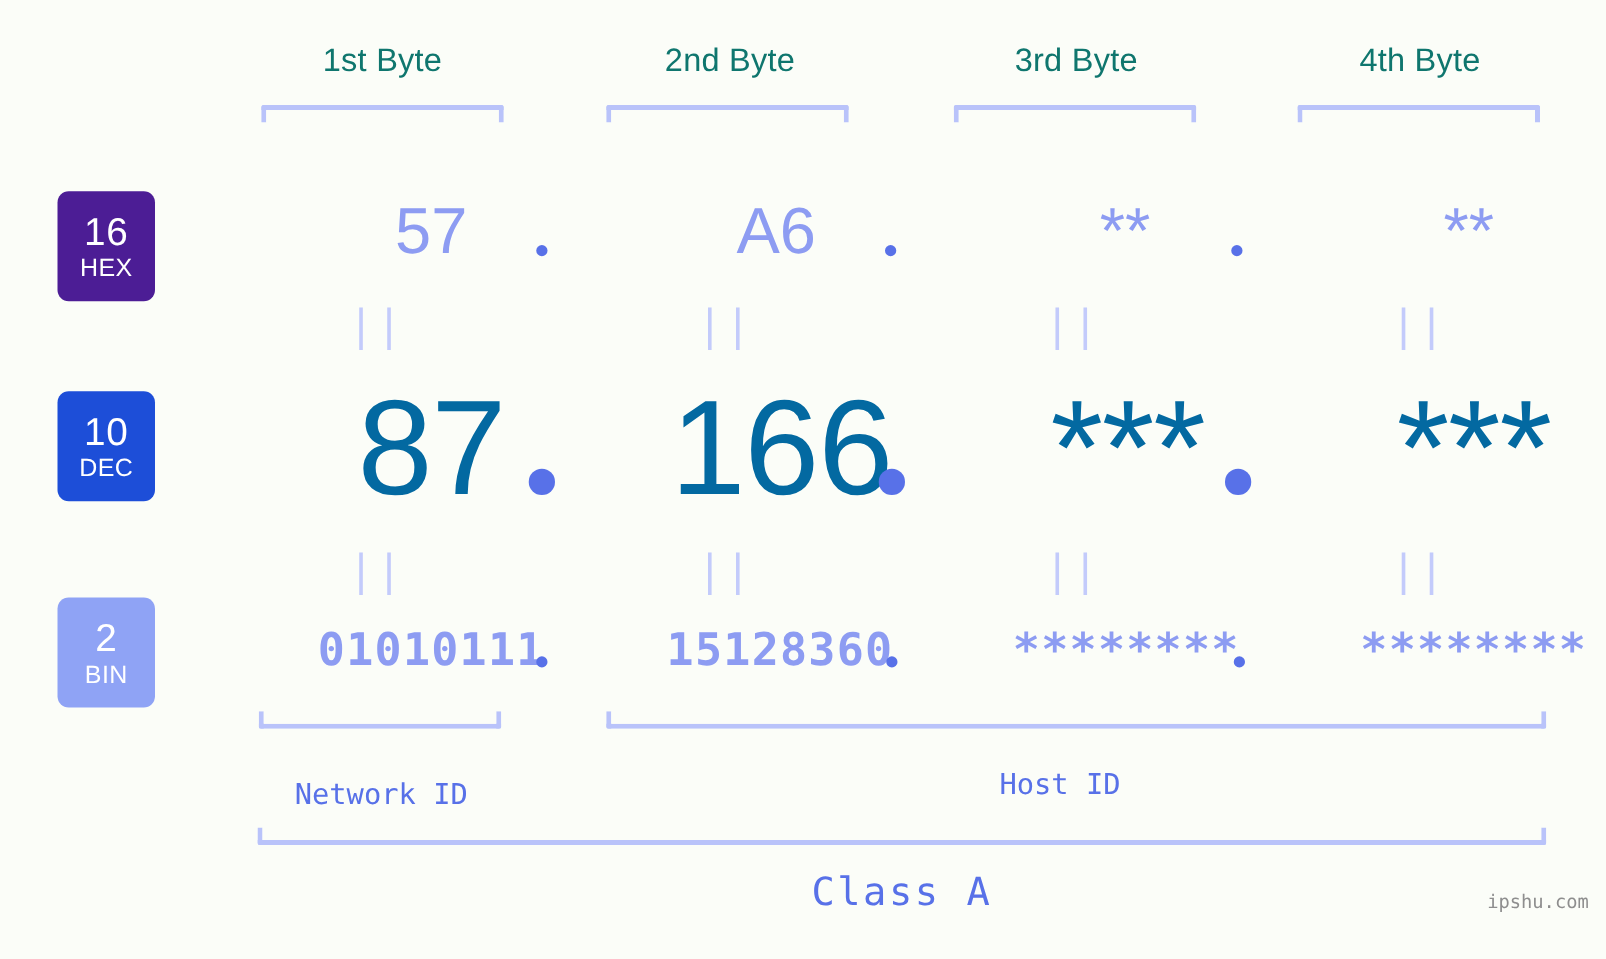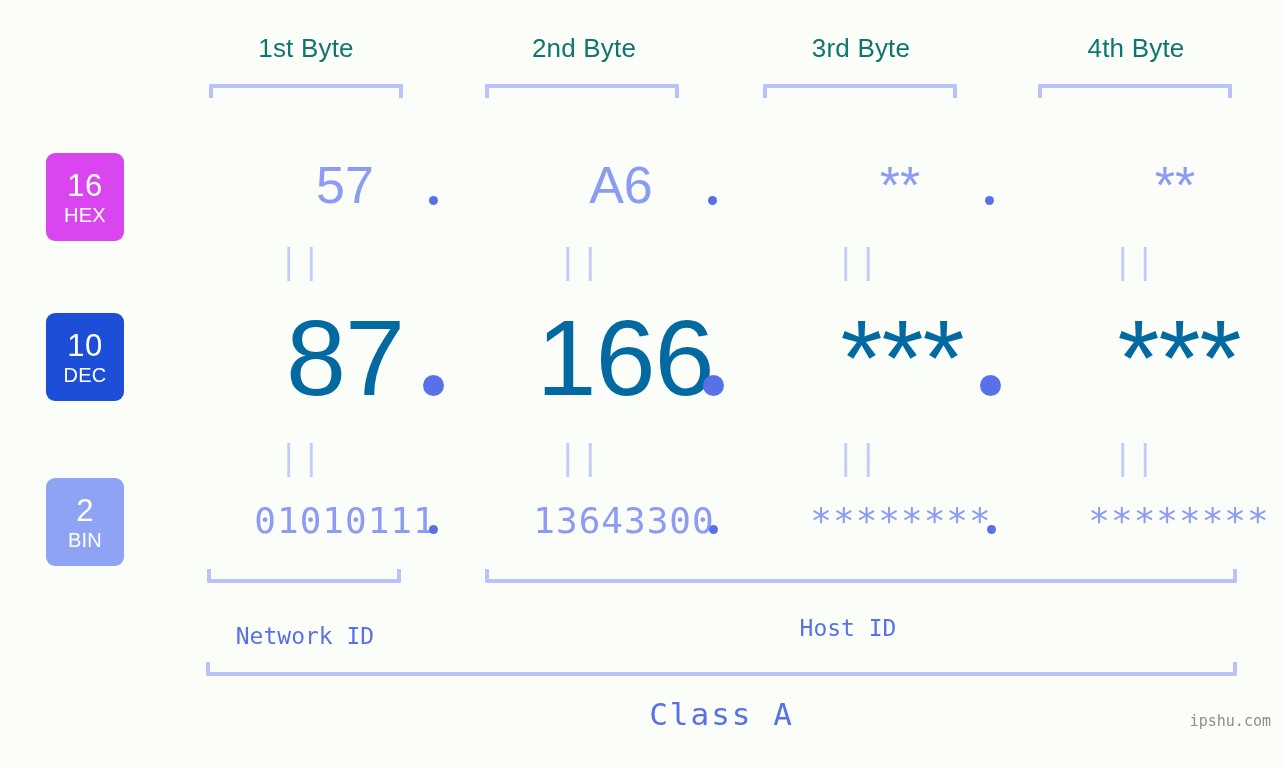--- a/index.html
+++ b/index.html
@@ -71,21 +71,21 @@
     font-size: 31px;
     font-weight: 400;
     letter-spacing: 0.5px;
   }
   .badge .abbr {
     font-size: 20px;
     font-weight: 400;
     margin-top: 4px;
     letter-spacing: 0.3px;
   }
-  #badge-hex { top: 153px; height: 88px; background: #d946ef; }
+  #badge-hex { top: 153px; height: 88px; background: #4c1d95; }
   #badge-dec { top: 313px; height: 88px; background: #1d4ed8; }
   #badge-bin { top: 478px; height: 88px; background: #8fa3f5; }
 
   
   .cell {
     position: absolute;
     text-align: center;
     white-space: nowrap;
     margin-left: 44px;
   }
@@ -99,21 +99,21 @@
     color: #0369a1;
     font-size: 108px;
     font-family: Liberation Sans, sans-serif;
     font-weight: 400;
     letter-spacing: -1px;
   }
   .row-bin .cell {
     color: #8d9cf2;
     font-size: 36px;
     font-family: "DejaVu Sans Mono", monospace;
-    font-weight: 400;
+    font-weight: 700;
     letter-spacing: 1px;
   }
 
   
   .dot {
     position: absolute;
     border-radius: 50%;
     background: #5871e8;
   }
   .dot-hex { width: 9px; height: 9px; }
@@ -213,21 +213,21 @@
   <div class="eqmark" style="left:1040px; top:437px; width:190px;">||</div>
 
   <div class="badge" id="badge-bin">
     <span class="num">2</span>
     <span class="abbr">BIN</span>
   </div>
 
   <div class="row-bin">
     <div class="cell" style="left:201px; top:500px; width:200px;">01010111</div>
     <div class="dot dot-bin" style="left:429px; top:525px;"></div>
-    <div class="cell" style="left:480px; top:500px; width:200px;">13643300</div>
+    <div class="cell" style="left:480px; top:500px; width:200px;">15128360</div>
     <div class="dot dot-bin" style="left:709px; top:525px;"></div>
     <div class="cell" style="left:757px; top:500px; width:200px;">********</div>
     <div class="dot dot-bin" style="left:987px; top:525px;"></div>
     <div class="cell" style="left:1035px; top:500px; width:200px;">********</div>
   </div>
 
   <div class="bracket-bottom" style="left:207px; top:569px; width:194px;"></div>
   <div class="bracket-bottom" style="left:485px; top:569px; width:752px;"></div>
 
   <div class="section-label" style="left:208px; top:623px; width:194px;">Network ID</div>

